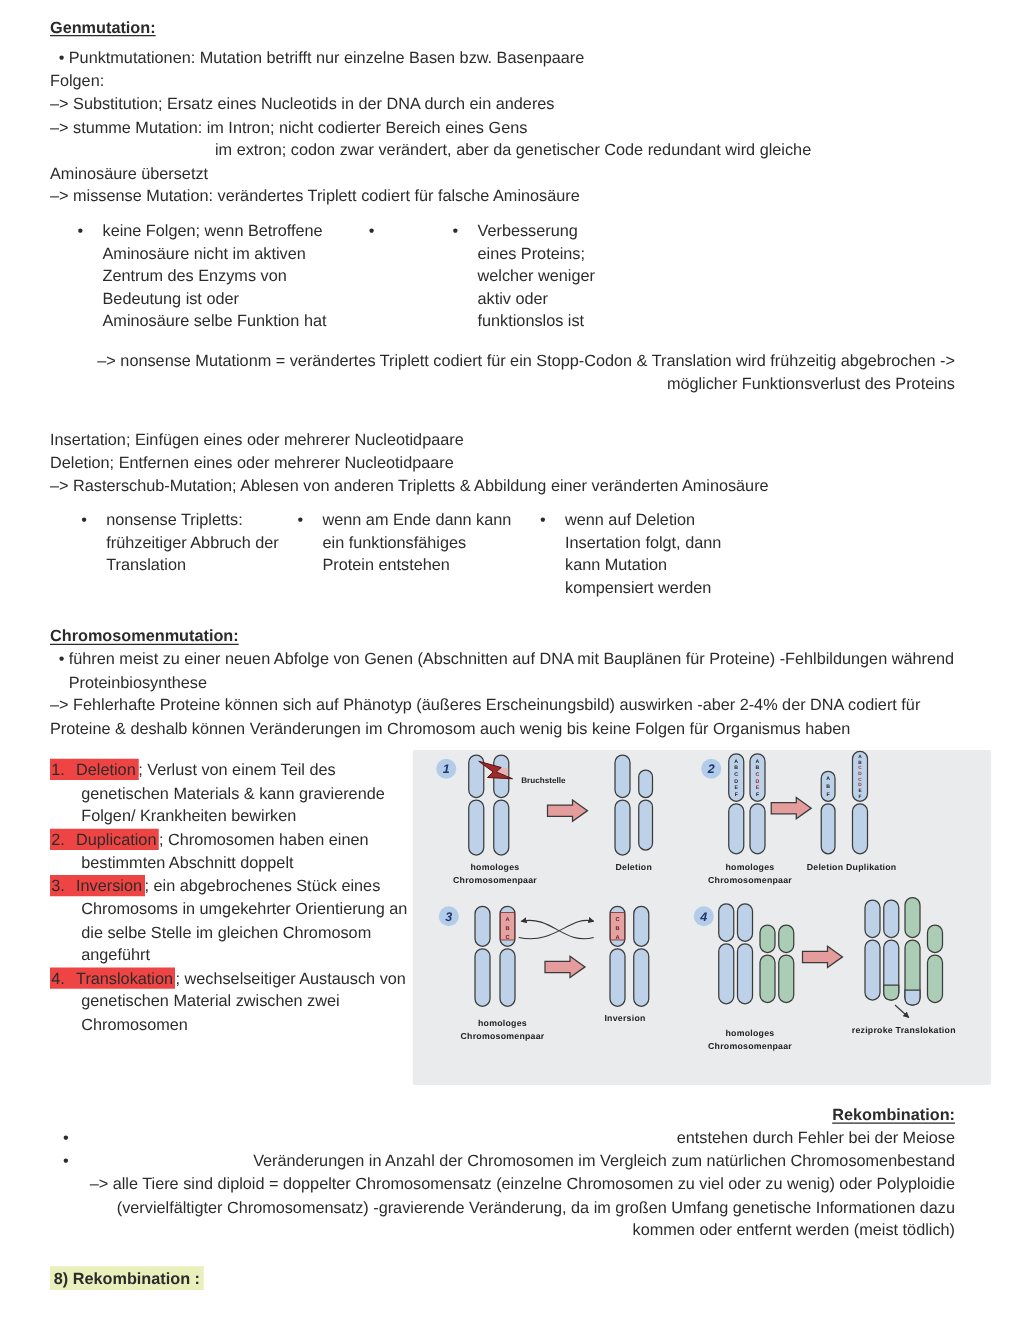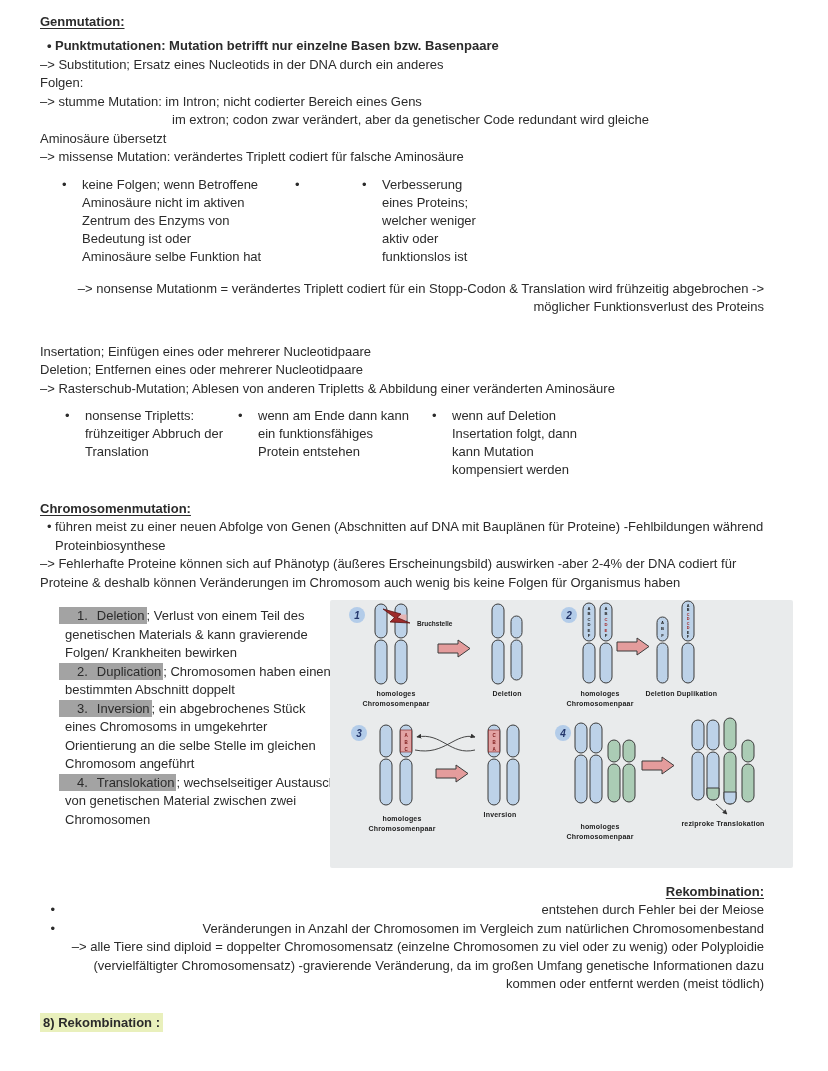--- a/index.html
+++ b/index.html
@@ -23,25 +23,25 @@
   .col { display:flex; line-height:18px; }
   .col .cb { flex:none; width:20px; }
   .col .cb::before { content:"•"; }
   .cols-a .c1 { margin-left:22px; } .cols-a .c1 .ct { width:180px; }
   .cols-a .c2 { margin-left:33px; } .cols-a .c2 .ct { width:130px; }
   .cols-a .c3 { margin-left:47px; } .cols-a .c3 .ct { width:112px; }
   .cols-b .c1 { margin-left:25px; } .cols-b .c1 .ct { width:140px; }
   .cols-b .c2 { margin-left:13px; } .cols-b .c2 .ct { width:152px; }
   .cols-b .c3 { margin-left:22px; } .cols-b .c3 .ct { width:142px; }
 
-  .hl-blue { background:#a3a3a3; padding:1px 2px 1px 18px;margin-left:19px; }
+  .hl-blue { background:#ef4444; padding:1px 2px 1px 1px; }
   .hl-green { background:#e9f0bc; padding:2px 3px; }
   .numgap { display:inline-block; width:9px; }
 
-  .mt8{margin-top:8px;font-weight:bold;} .mt14{margin-top:14px;text-align:right;}
+  .mt8{margin-top:8px;} .mt14{margin-top:14px;text-align:right;}
   .mt20{margin-top:20px;} .mt22{margin-top:22px;} .mt26{margin-top:26px;}
 
   .list-diagram { position:relative; margin-top:8px; height:270px; }
   .numlist { position:absolute; left:0; top:7px; width:300px; }
   .oli { padding-left:25px; text-indent:-25px; line-height:18.5px; }
   .diagram { position:absolute; left:290px; top:0; }
 
   svg text { font-family:"Liberation Sans","DejaVu Sans",sans-serif; }
   .cap { font-size:7px; font-weight:600; fill:#222; text-anchor:middle; letter-spacing:0.2px; }
   .ann { font-size:6.5px; font-weight:600; fill:#222; }
@@ -60,22 +60,22 @@
 <body>
 
 <div class="page">
 
   <section>
     <h2 class="h">Genmutation:</h2>
     <div class="li mt8">
       <span class="b"></span>
       <span class="t">Punktmutationen: Mutation betrifft nur einzelne Basen bzw. Basenpaare</span>
     </div>
+    <div class="line">Folgen:</div>
     <div class="line">–&gt; Substitution; Ersatz eines Nucleotids in der DNA durch ein anderes</div>
-    <div class="line">Folgen:</div>
     <div class="line">–&gt; stumme Mutation: im Intron; nicht codierter Bereich eines Gens</div>
     <div class="line indent-extron">im extron; codon zwar verändert, aber da genetischer Code redundant wird gleiche</div>
     <div class="line">Aminosäure übersetzt</div>
     <div class="line">–&gt; missense Mutation: verändertes Triplett codiert für falsche Aminosäure</div>
 
     <div class="cols cols-a">
       <div class="col c1">
         <span class="cb"></span>
         <div class="ct">keine Folgen; wenn Betroffene Aminosäure nicht im aktiven Zentrum des Enzyms von Bedeutung ist oder Aminosäure selbe Funktion hat</div>
       </div>

